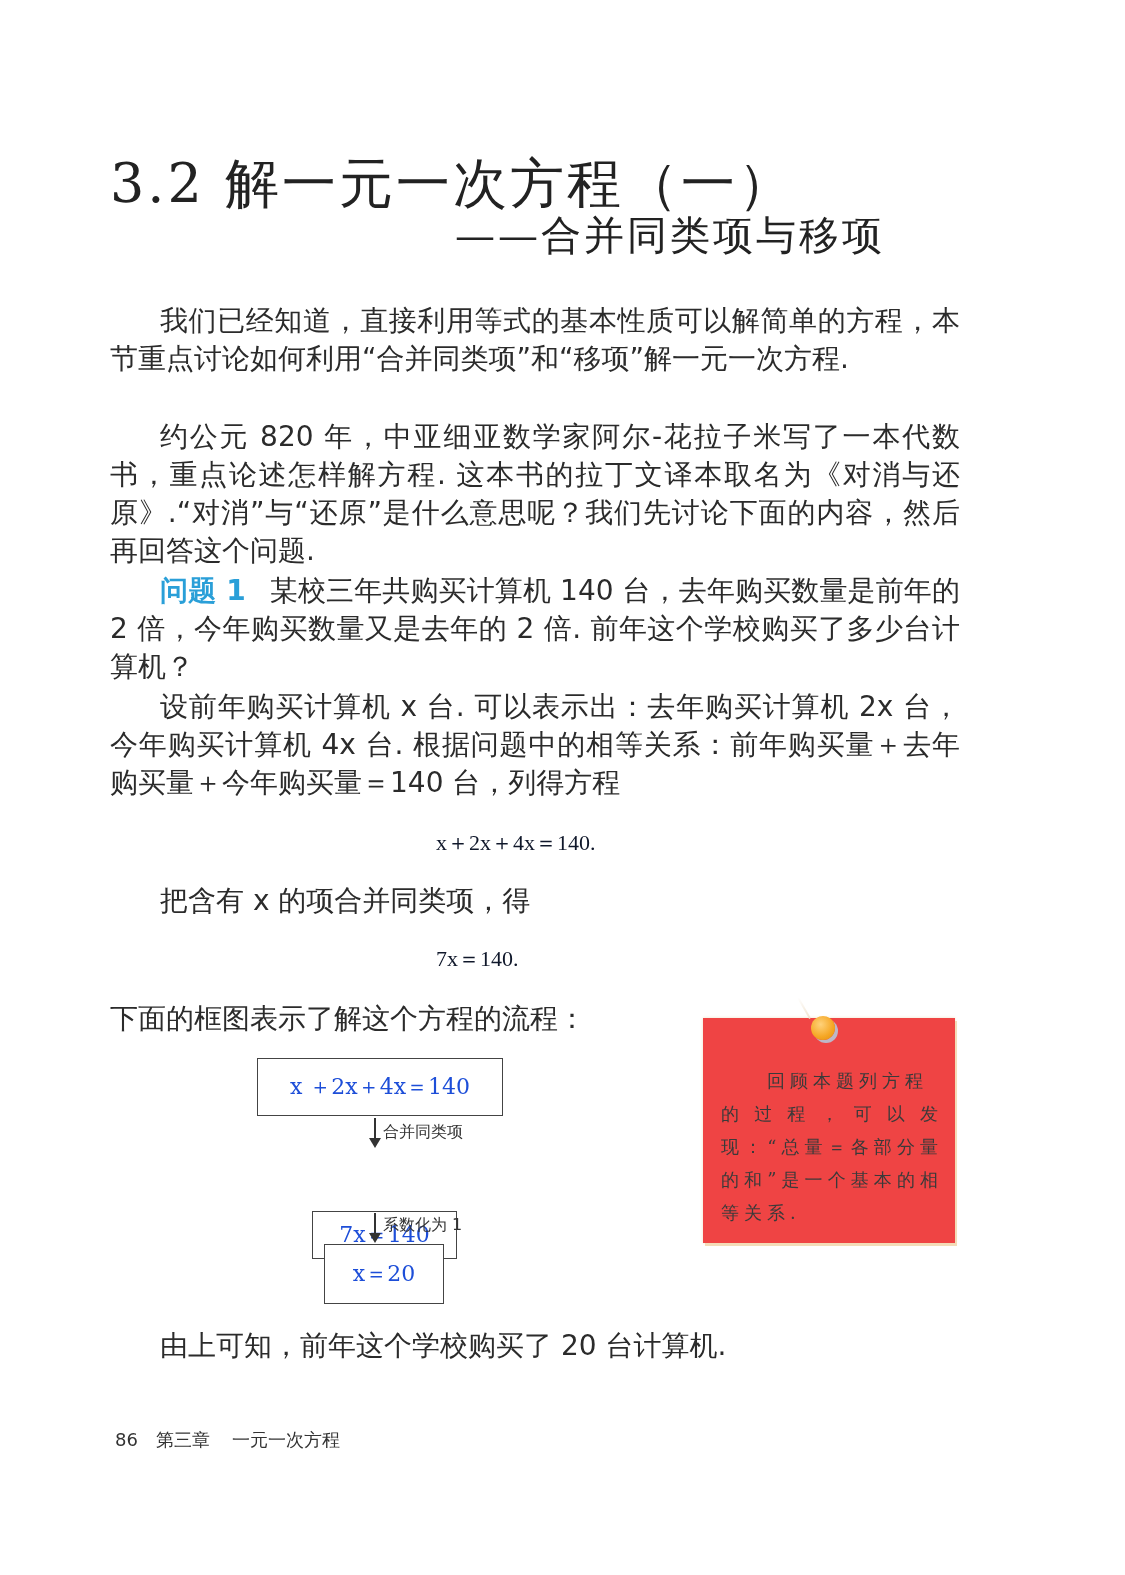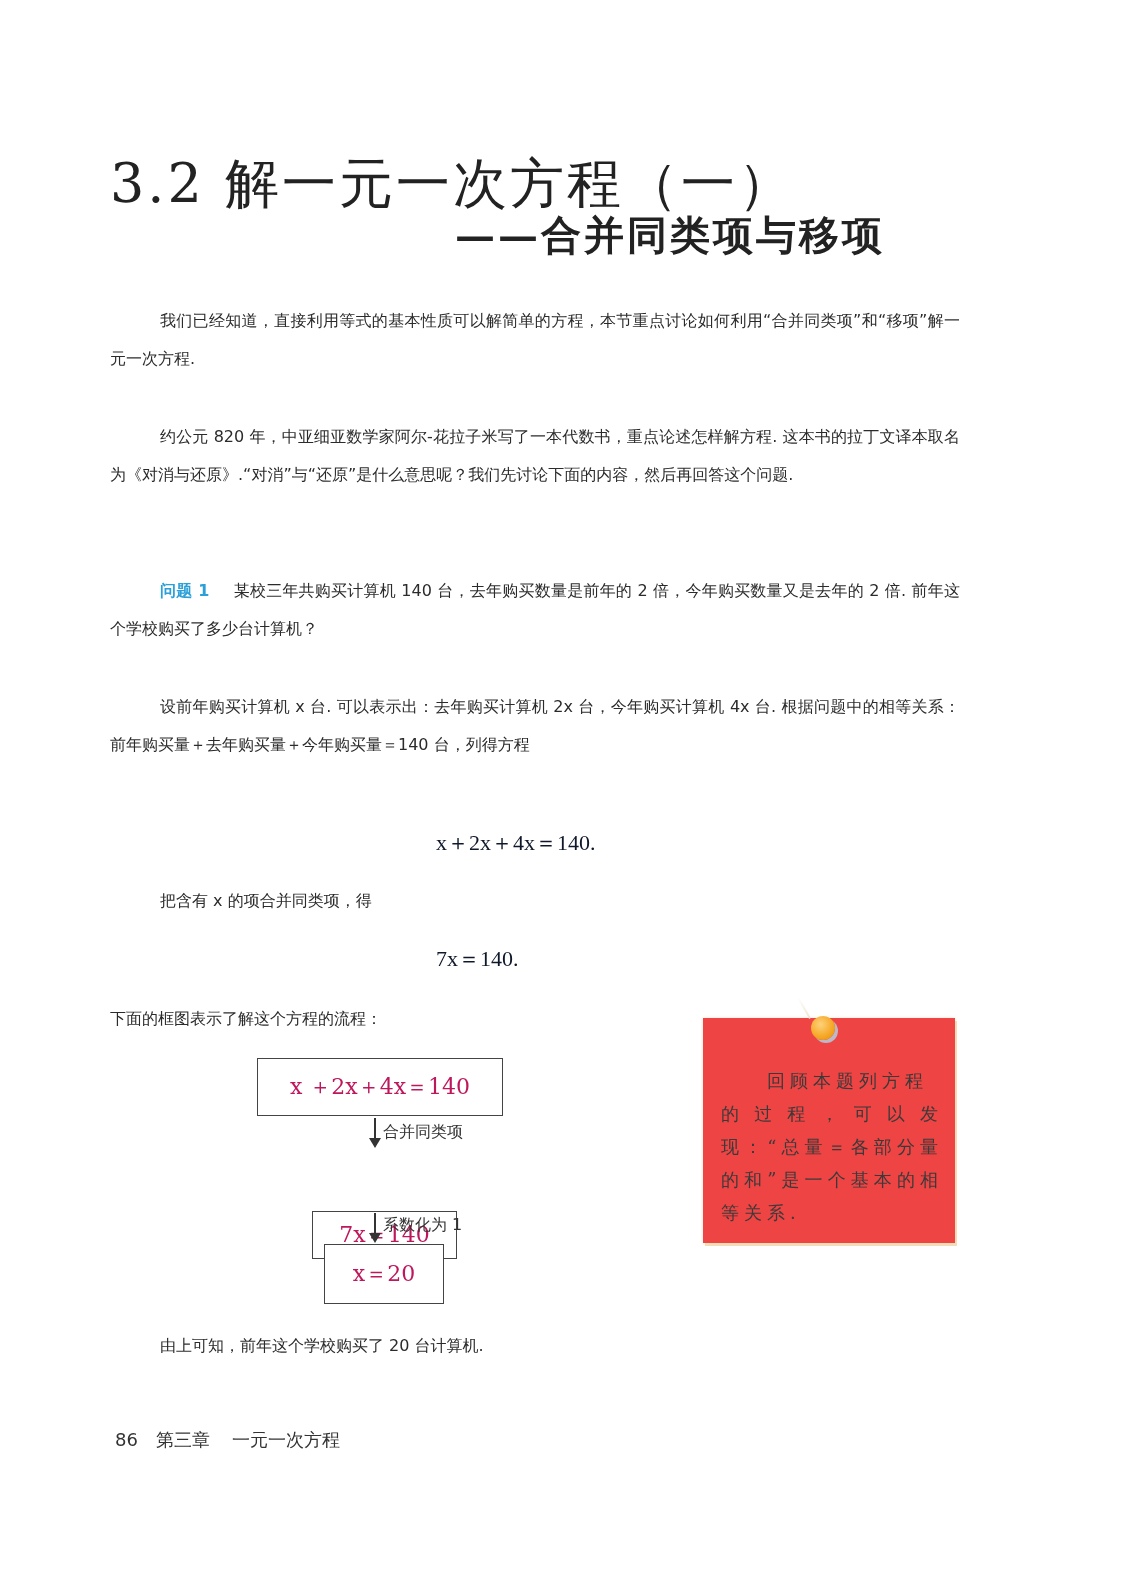--- a/index.html
+++ b/index.html
@@ -7,34 +7,34 @@
       width: 1125px; height: 1575px; background: #ffffff; position: relative;
       font-family: "DejaVu Serif", "Liberation Serif", serif; color: #2a2a2a; overflow: hidden;
     }
     .abs { position: absolute; }
     .title-main {
       left: 110px; top: 148px; font-size: 54px; letter-spacing: 3px; color: #222;
       font-family: "DejaVu Serif", serif; white-space: nowrap;
     }
     .title-sub {
       left: 455px; top: 208px; font-size: 40px; letter-spacing: 3px; color: #222;
-      font-family: "DejaVu Serif", serif; white-space: nowrap; font-weight: bold;
+      font-family: "DejaVu Serif", serif; white-space: nowrap;
     }
     .para {
-      left: 110px; width: 850px; font-size: 16px; line-height: 38px; text-align: justify;
+      left: 110px; width: 850px; font-size: 28px; line-height: 38px; text-align: justify;
       font-family: "DejaVu Sans", sans-serif; color: #2b2b2b;
     }
     .indent { text-indent: 50px; }
     .q-label { color: #2a9fd8; font-weight: bold; margin-right: 24px; }
     .equation {
       font-size: 22px; font-family: Liberation Serif, serif; color: #0f172a; white-space: nowrap;
     }
     .flow-box {
       position: absolute; border: 1.5px solid #444; background: #fff;
-      font-family: "DejaVu Serif", serif; font-size: 22px; color: #be185d;
+      font-family: "DejaVu Serif", serif; font-size: 22px; color: #1d4ed8;
       display: flex; align-items: center; justify-content: center; box-sizing: border-box;
     }
     .flow-arrow {
       position: absolute; width: 2px; background: #333;
     }
     .flow-arrow::after {
       content: ""; position: absolute; left: -5px; bottom: -2px;
       border-left: 6px solid transparent; border-right: 6px solid transparent; border-top: 10px solid #333;
     }
     .flow-label {

